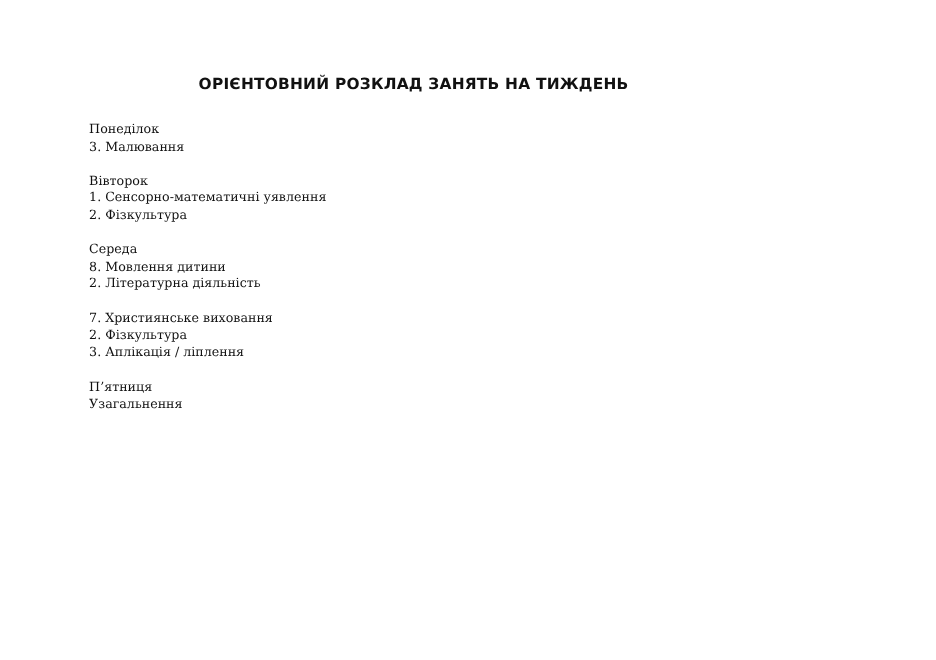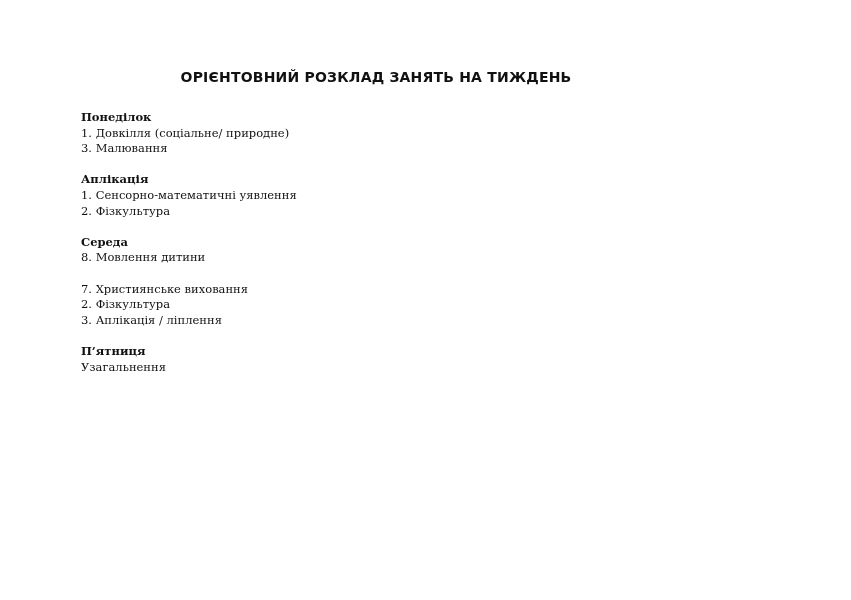--- a/index.html
+++ b/index.html
@@ -1,42 +1,42 @@
 <!DOCTYPE html>
 <html><head>
 <meta charset="utf-8">
 <style>
   html, body { margin:0; padding:0; }
   body { width:851px; height:600px; background:#ffffff; position:relative; overflow:hidden; color:#111; }
   .title { position:absolute; left:0; width:762px; top:69px; text-align:center; font-family:"DejaVu Sans", sans-serif; font-size:14px; font-weight:600; letter-spacing:0.2px; padding-left:0; }
   .title span { display:inline-block; margin-left:-10px; }
   .content { position:absolute; left:81px; top:110px; font-family:"DejaVu Serif", serif; font-size:11.5px; line-height:15.6px; }
   .day { margin-bottom:15.6px; }
-  .day-name { font-weight:bold; }
+  .day-name { font-weight:normal; }
   .item { white-space:nowrap; }
 </style>
 </head>
 <body>
 
 <div class="title"><span>ОРІЄНТОВНИЙ РОЗКЛАД ЗАНЯТЬ НА ТИЖДЕНЬ</span></div>
 
 <div class="content">
   <div class="day">
     <div class="day-name">Понеділок</div>
-    <div class="item">1. Довкілля (соціальне/ природне)</div>
     <div class="item">3. Малювання</div>
   </div>
   <div class="day">
-    <div class="day-name">Аплікація</div>
+    <div class="day-name">Вівторок</div>
     <div class="item">1. Сенсорно-математичні уявлення</div>
     <div class="item">2. Фізкультура</div>
   </div>
   <div class="day">
     <div class="day-name">Середа</div>
     <div class="item">8. Мовлення дитини</div>
+    <div class="item">2. Літературна діяльність</div>
   </div>
   <div class="day">
     <div class="item">7. Християнське виховання</div>
     <div class="item">2. Фізкультура</div>
     <div class="item">3. Аплікація / ліплення</div>
   </div>
   <div class="day">
     <div class="day-name">П’ятниця</div>
     <div class="item">Узагальнення</div>
   </div>

